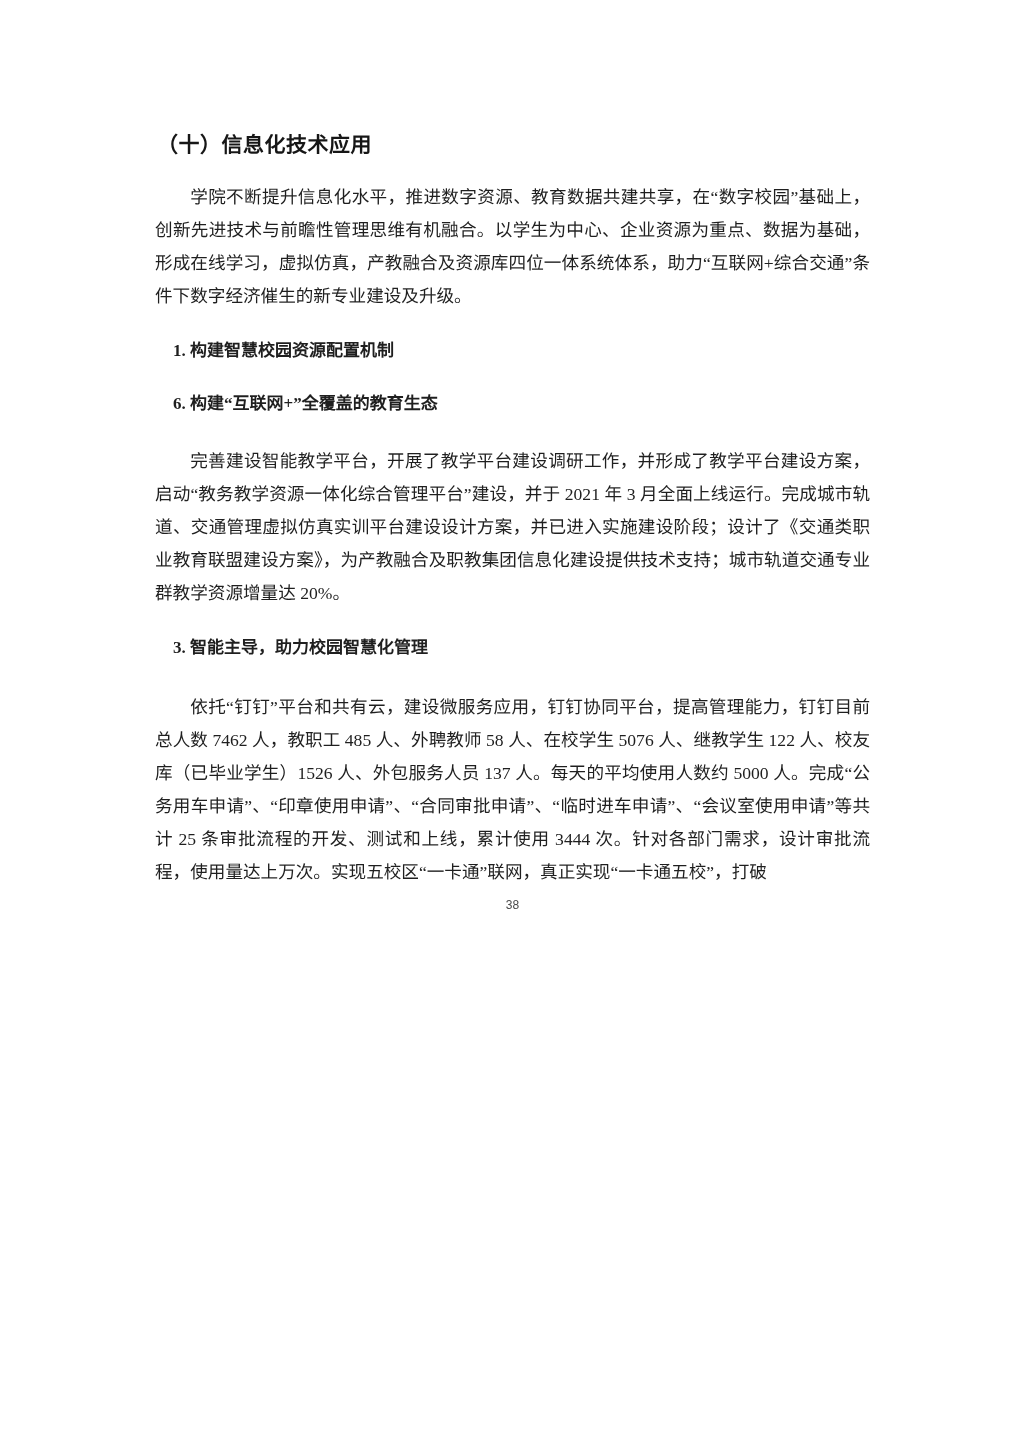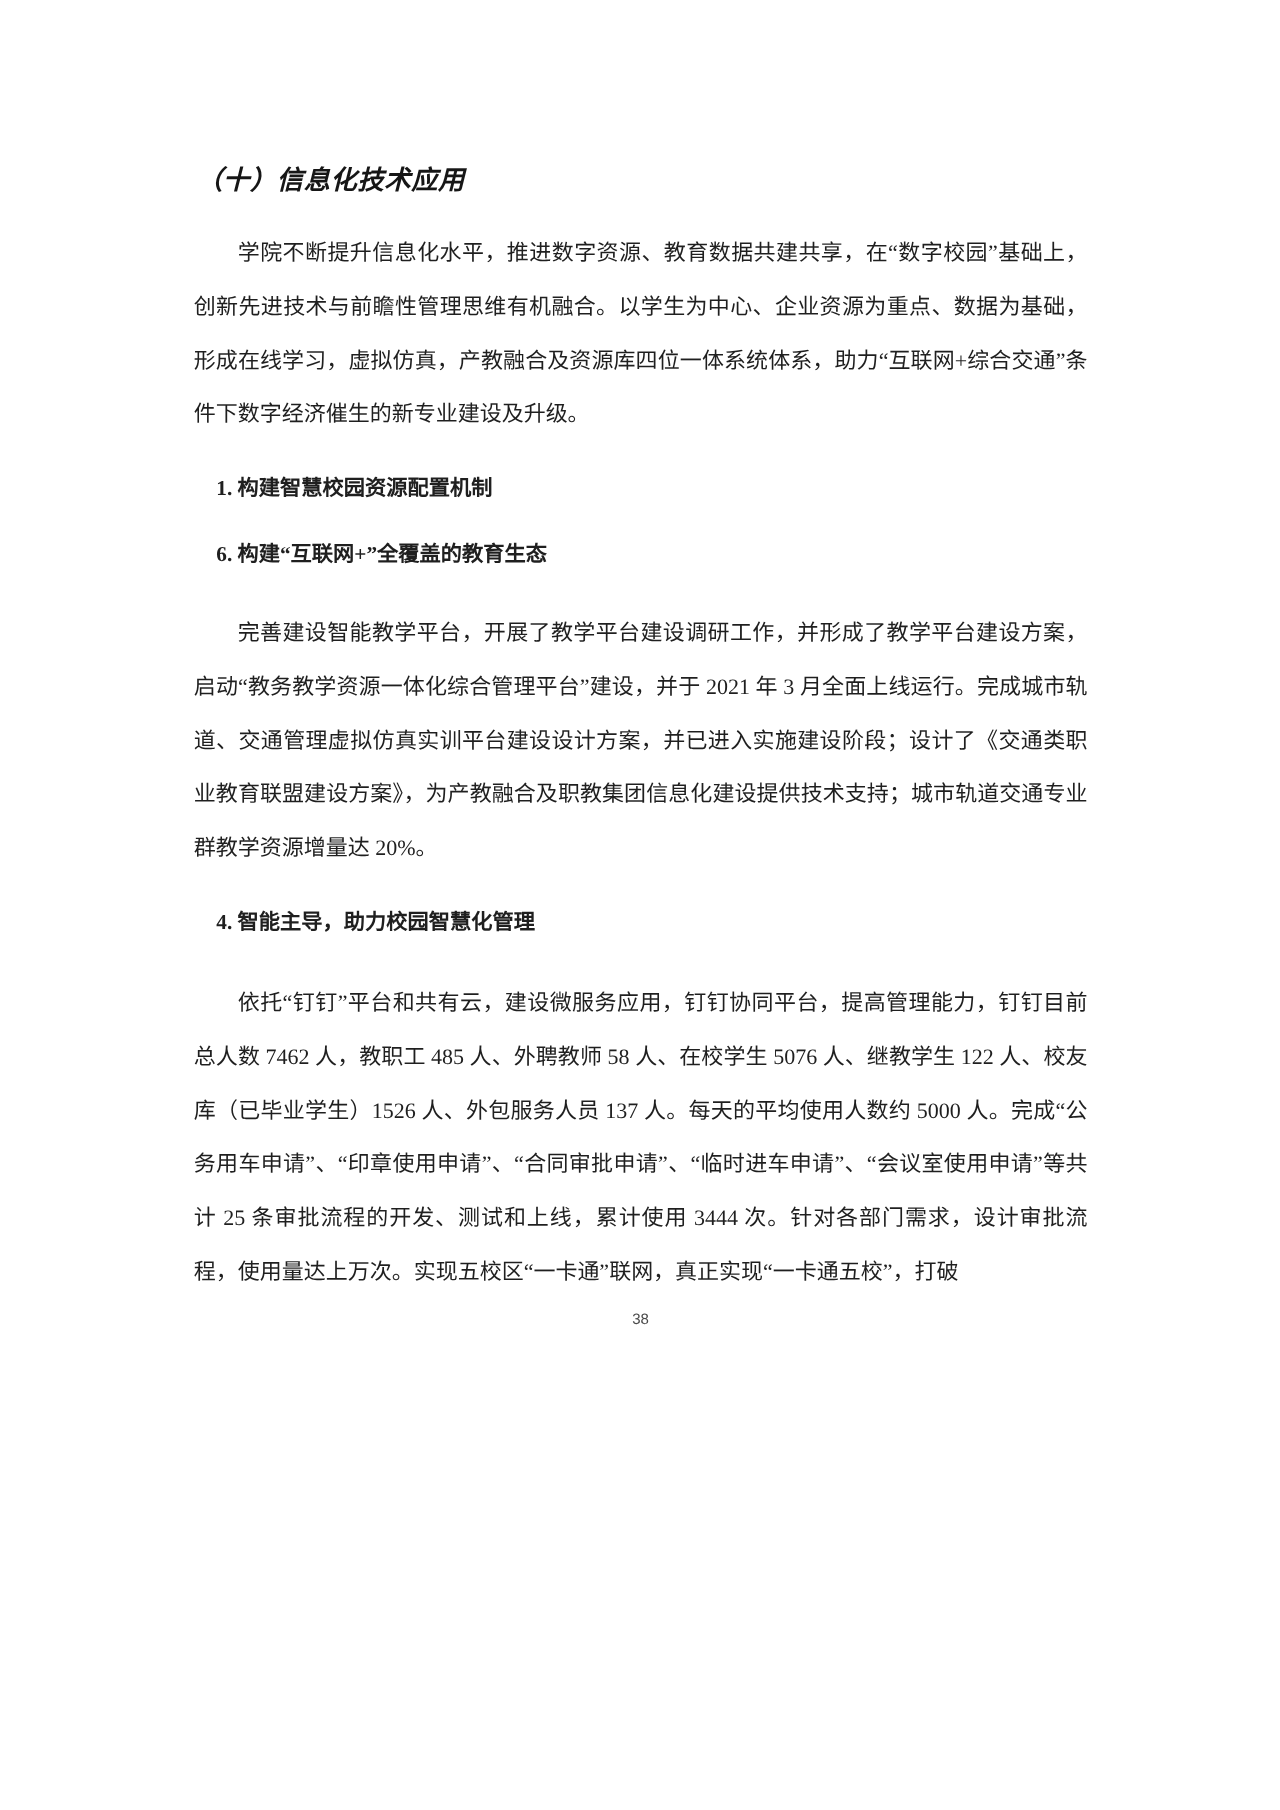--- a/index.html
+++ b/index.html
@@ -22,25 +22,24 @@
     color: #1f1f1f;
   }
   .doc-heading {
     font-family: "Liberation Sans", "DejaVu Sans", sans-serif;
     font-size: 21px;
     line-height: 30px;
     font-weight: bold;
     margin: 0 0 0 2px;
     color: #161616;
     letter-spacing: 0.5px;
-    font-style: italic;
   }
   .para {
     font-size: 17.6px;
-    line-height: 43px;
+    line-height: 33px;
     text-align: justify;
     text-justify: inter-ideograph;
     text-indent: 2em;
     margin: 0;
     word-break: break-all;
   }
   .para.p1 { margin-top: 21px; }
   .para.p2 { margin-top: 20px; }
   .para.p3 { margin-top: 20px; }
   .para.p4 { margin-top: 22px; }
@@ -72,19 +71,19 @@
 
   <p class="para p1">学院不断提升信息化水平，推进数字资源、教育数据共建共享，在“数字校园”基础上，创新先进技术与前瞻性管理思维有机融合。以学生为中心、企业资源为重点、数据为基础，形成在线学习，虚拟仿真，产教融合及资源库四位一体系统体系，助力“互联网+综合交通”条件下数字经济催生的新专业建设及升级。</p>
 
   <h2 class="sub-heading s1">1. 构建智慧校园资源配置机制</h2>
 
 
   <h2 class="sub-heading s2">6. 构建“互联网+”全覆盖的教育生态</h2>
 
   <p class="para p3">完善建设智能教学平台，开展了教学平台建设调研工作，并形成了教学平台建设方案，启动“教务教学资源一体化综合管理平台”建设，并于 2021 年 3 月全面上线运行。完成城市轨道、交通管理虚拟仿真实训平台建设设计方案，并已进入实施建设阶段；设计了《交通类职业教育联盟建设方案》，为产教融合及职教集团信息化建设提供技术支持；城市轨道交通专业群教学资源增量达 20%。</p>
 
-  <h2 class="sub-heading s3">4. 智能主导，助力校园智慧化管理</h2>
+  <h2 class="sub-heading s3">3. 智能主导，助力校园智慧化管理</h2>
 
   <p class="para p4">依托“钉钉”平台和共有云，建设微服务应用，钉钉协同平台，提高管理能力，钉钉目前总人数 7462 人，教职工 485 人、外聘教师 58 人、在校学生 5076 人、继教学生 122 人、校友库（已毕业学生）1526 人、外包服务人员 137 人。每天的平均使用人数约 5000 人。完成“公务用车申请”、“印章使用申请”、“合同审批申请”、“临时进车申请”、“会议室使用申请”等共计 25 条审批流程的开发、测试和上线，累计使用 3444 次。针对各部门需求，设计审批流程，使用量达上万次。实现五校区“一卡通”联网，真正实现“一卡通五校”，打破</p>
 
   <footer class="page-footer">38</footer>
 
 </main>
 
 </body></html>

